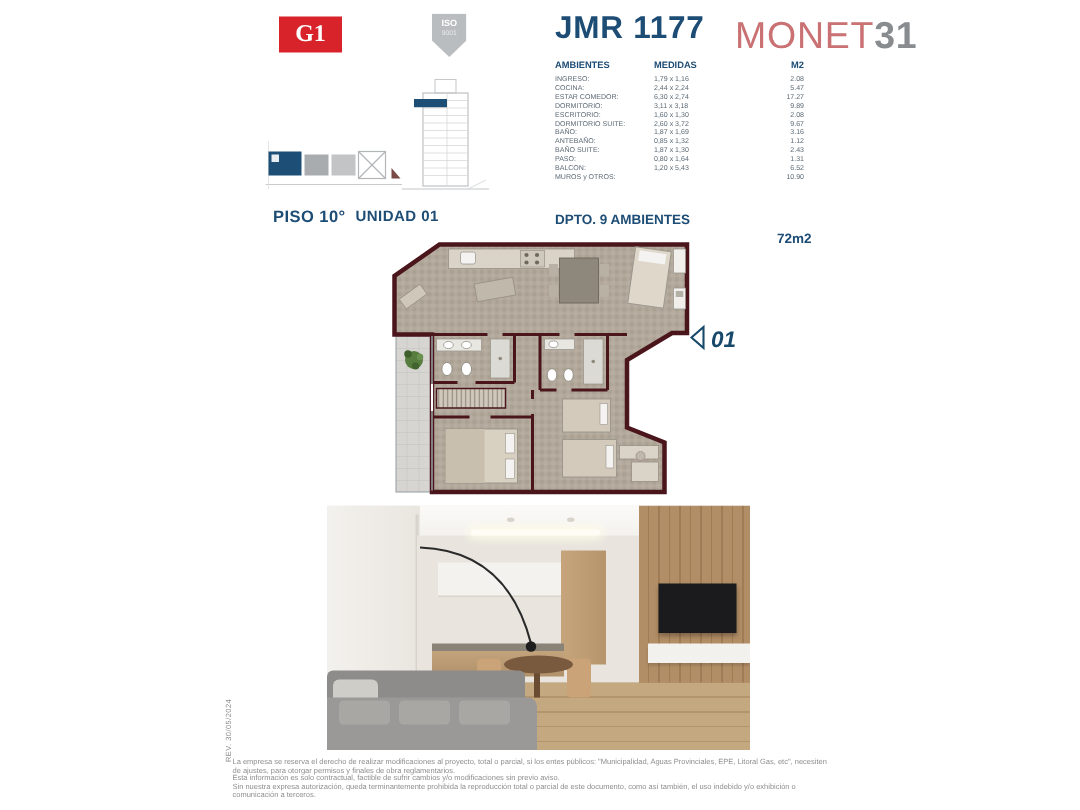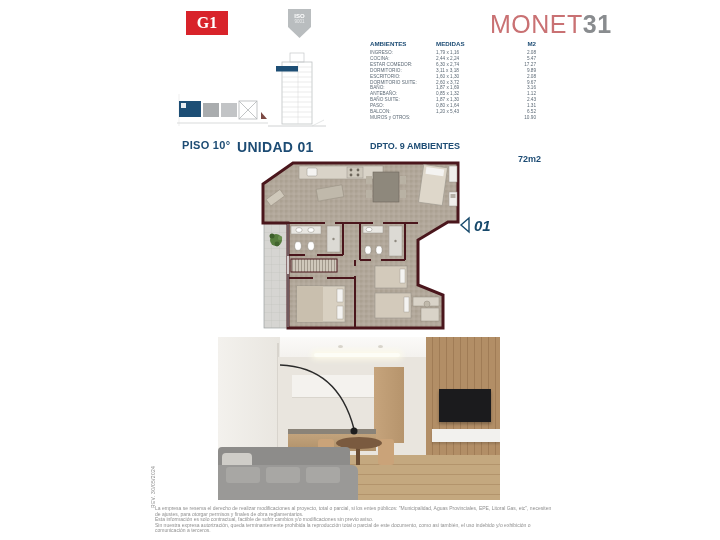--- a/index.html
+++ b/index.html
@@ -30,21 +30,21 @@
   .amb-row{display:grid;grid-template-columns:66px 60px 40px;font-size:4.7px;color:#5d6a76;
            line-height:5.9px;}
   .amb-row .c3{text-align:right;}
 
   
   .siteplan{left:175px;top:92px;}
   .elevation{left:268px;top:50px;}
 
   
   .piso{left:182px;top:139px;font-size:11px;font-weight:bold;color:#1d4c74;letter-spacing:.3px;}
-  .unidad{left:237px;top:139px;font-size:14px;font-weight:bold;color:#1d4c74;letter-spacing:.3px;}
+  .unidad{left:237px;top:139px;font-size:10px;font-weight:bold;color:#1d4c74;letter-spacing:.3px;}
   .dpto{left:370px;top:141px;font-size:9px;font-weight:bold;color:#1d4c74;}
   .supf{left:518px;top:154px;font-size:9px;font-weight:bold;color:#1d4c74;}
 
   
   .floorplan{left:255px;top:160px;}
   .unit-marker{left:458px;top:214px;font-style:italic;}
 
   
   .photo{left:218px;top:337px;width:282px;height:163px;overflow:hidden;
          background:linear-gradient(#f4f3f0,#eae7e1);}
@@ -84,20 +84,21 @@
 
 <div class="page">
 
   <div class="abs g1-logo">G1</div>
 
   <div class="abs iso-badge">
     <span class="l1">ISO</span>
     <span class="l2">9001</span>
   </div>
 
+  <div class="abs proj-code">JMR 1177</div>
 
   <div class="abs brand">
     <span class="bn">MONET</span><span class="bnum">31</span>
   </div>
 
   <div class="abs amb-table">
     <div class="amb-head">
       <span class="c1">AMBIENTES</span>
       <span class="c2">MEDIDAS</span>
       <span class="c3">M2</span>

